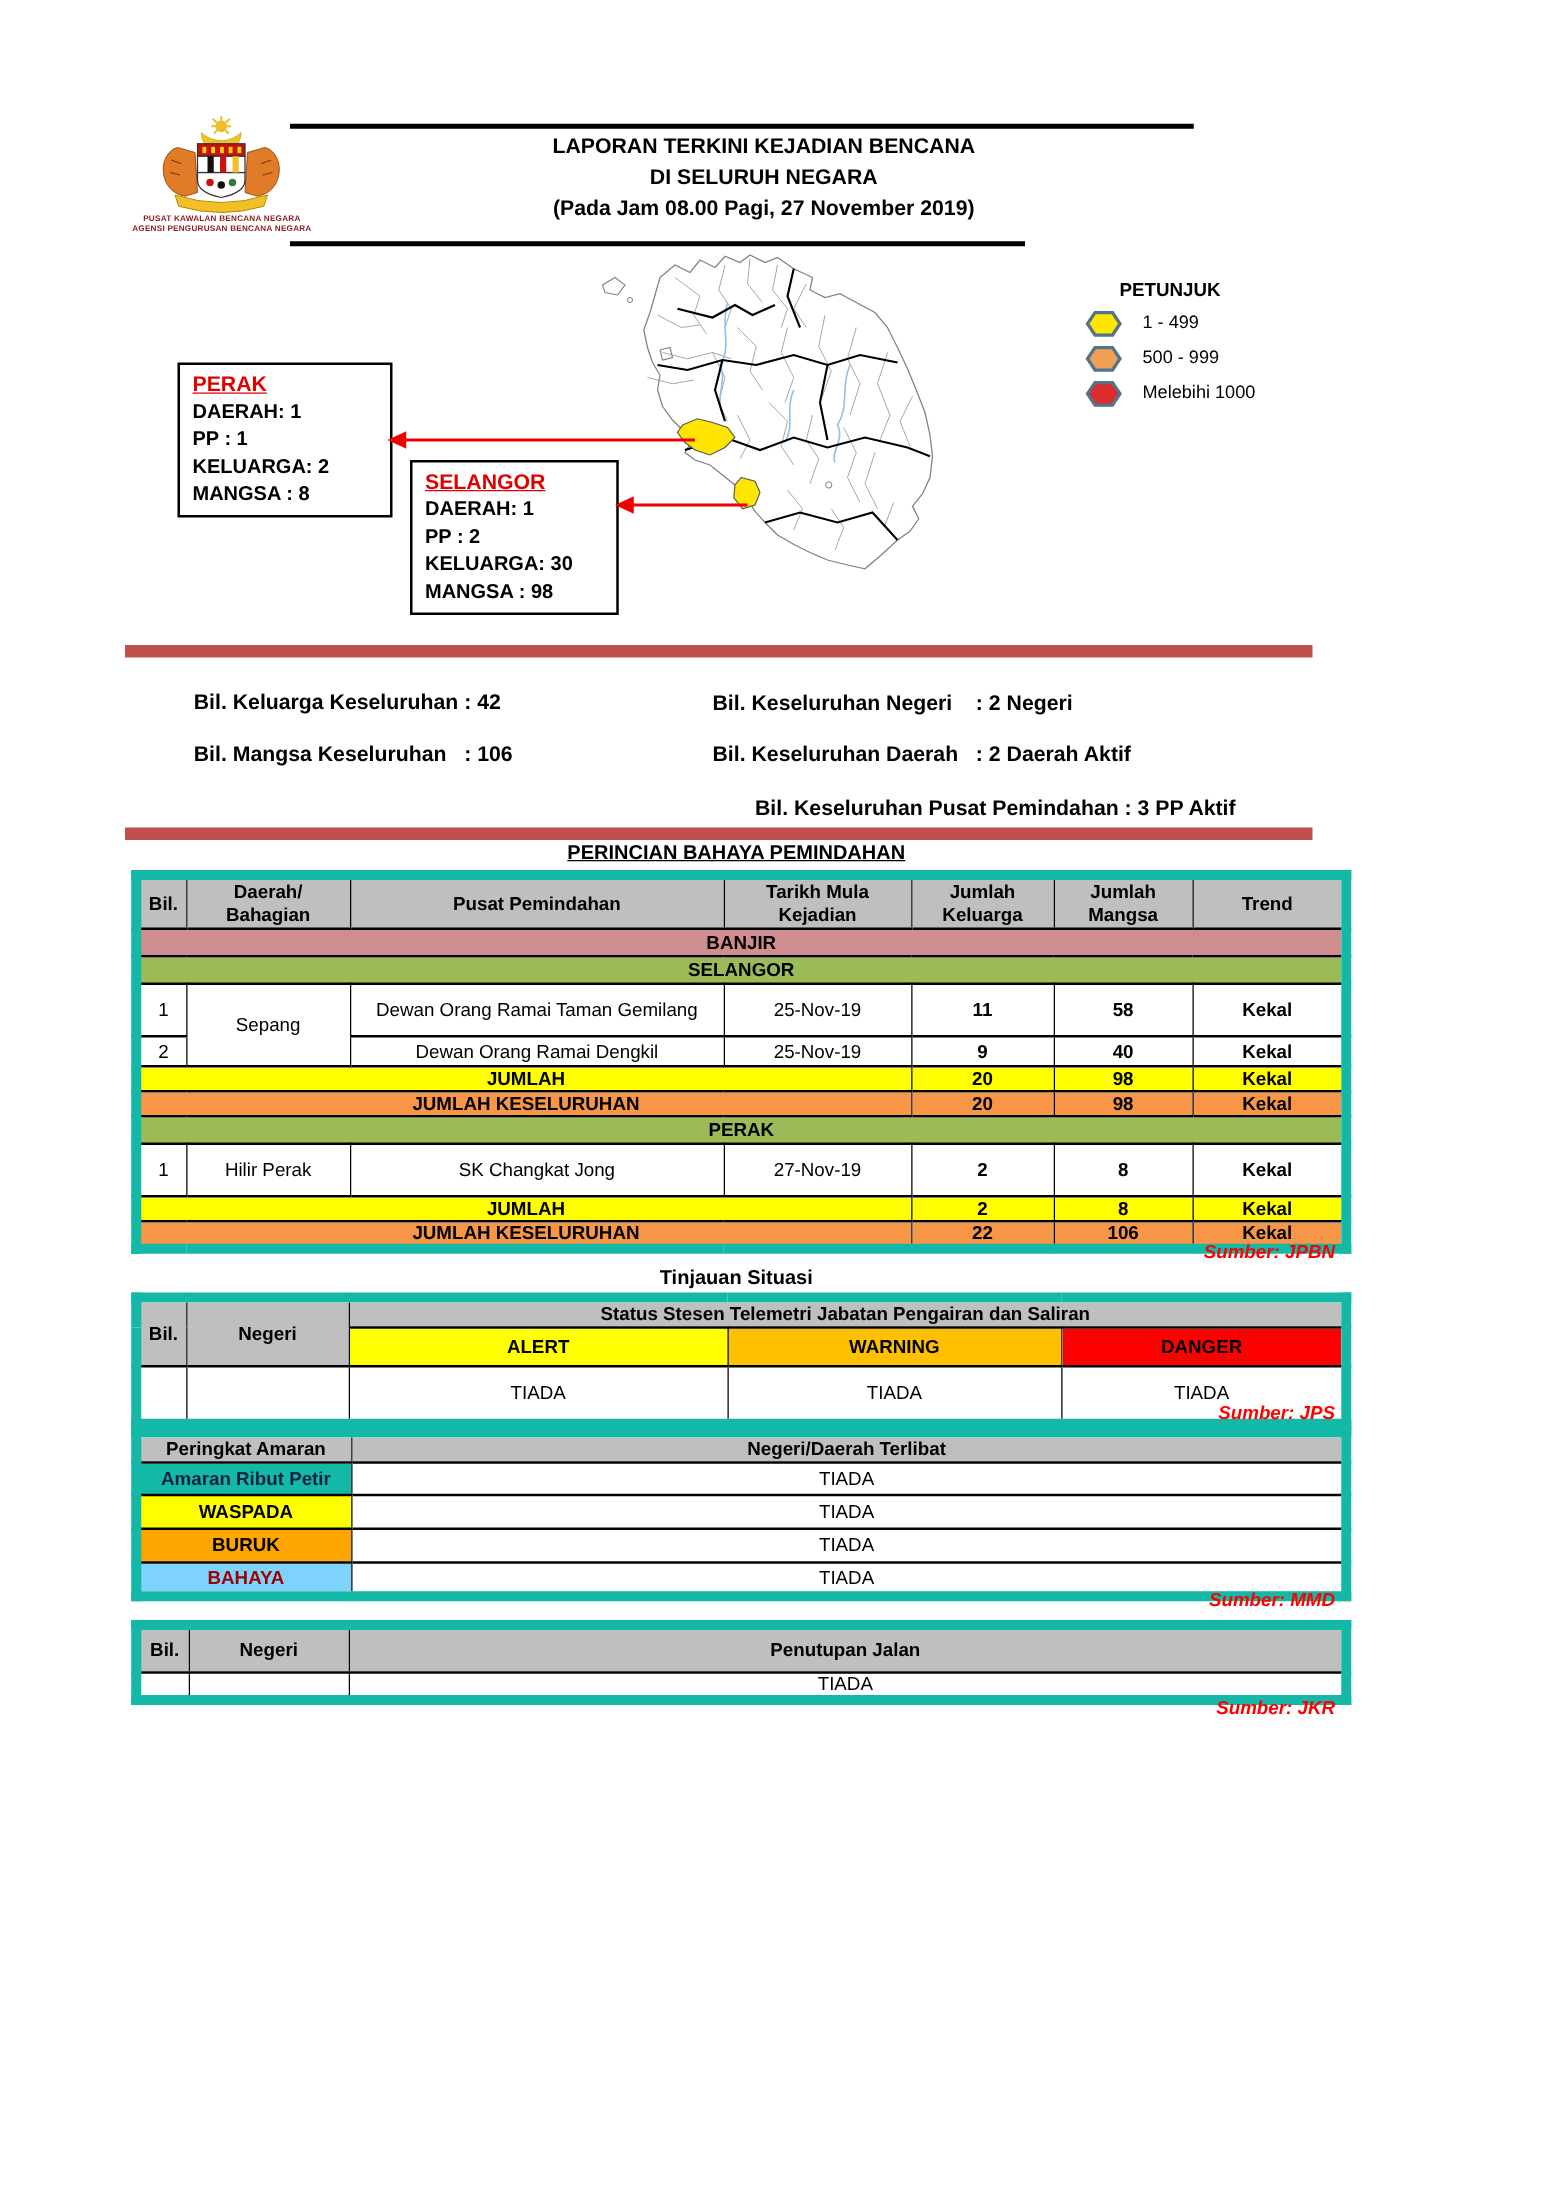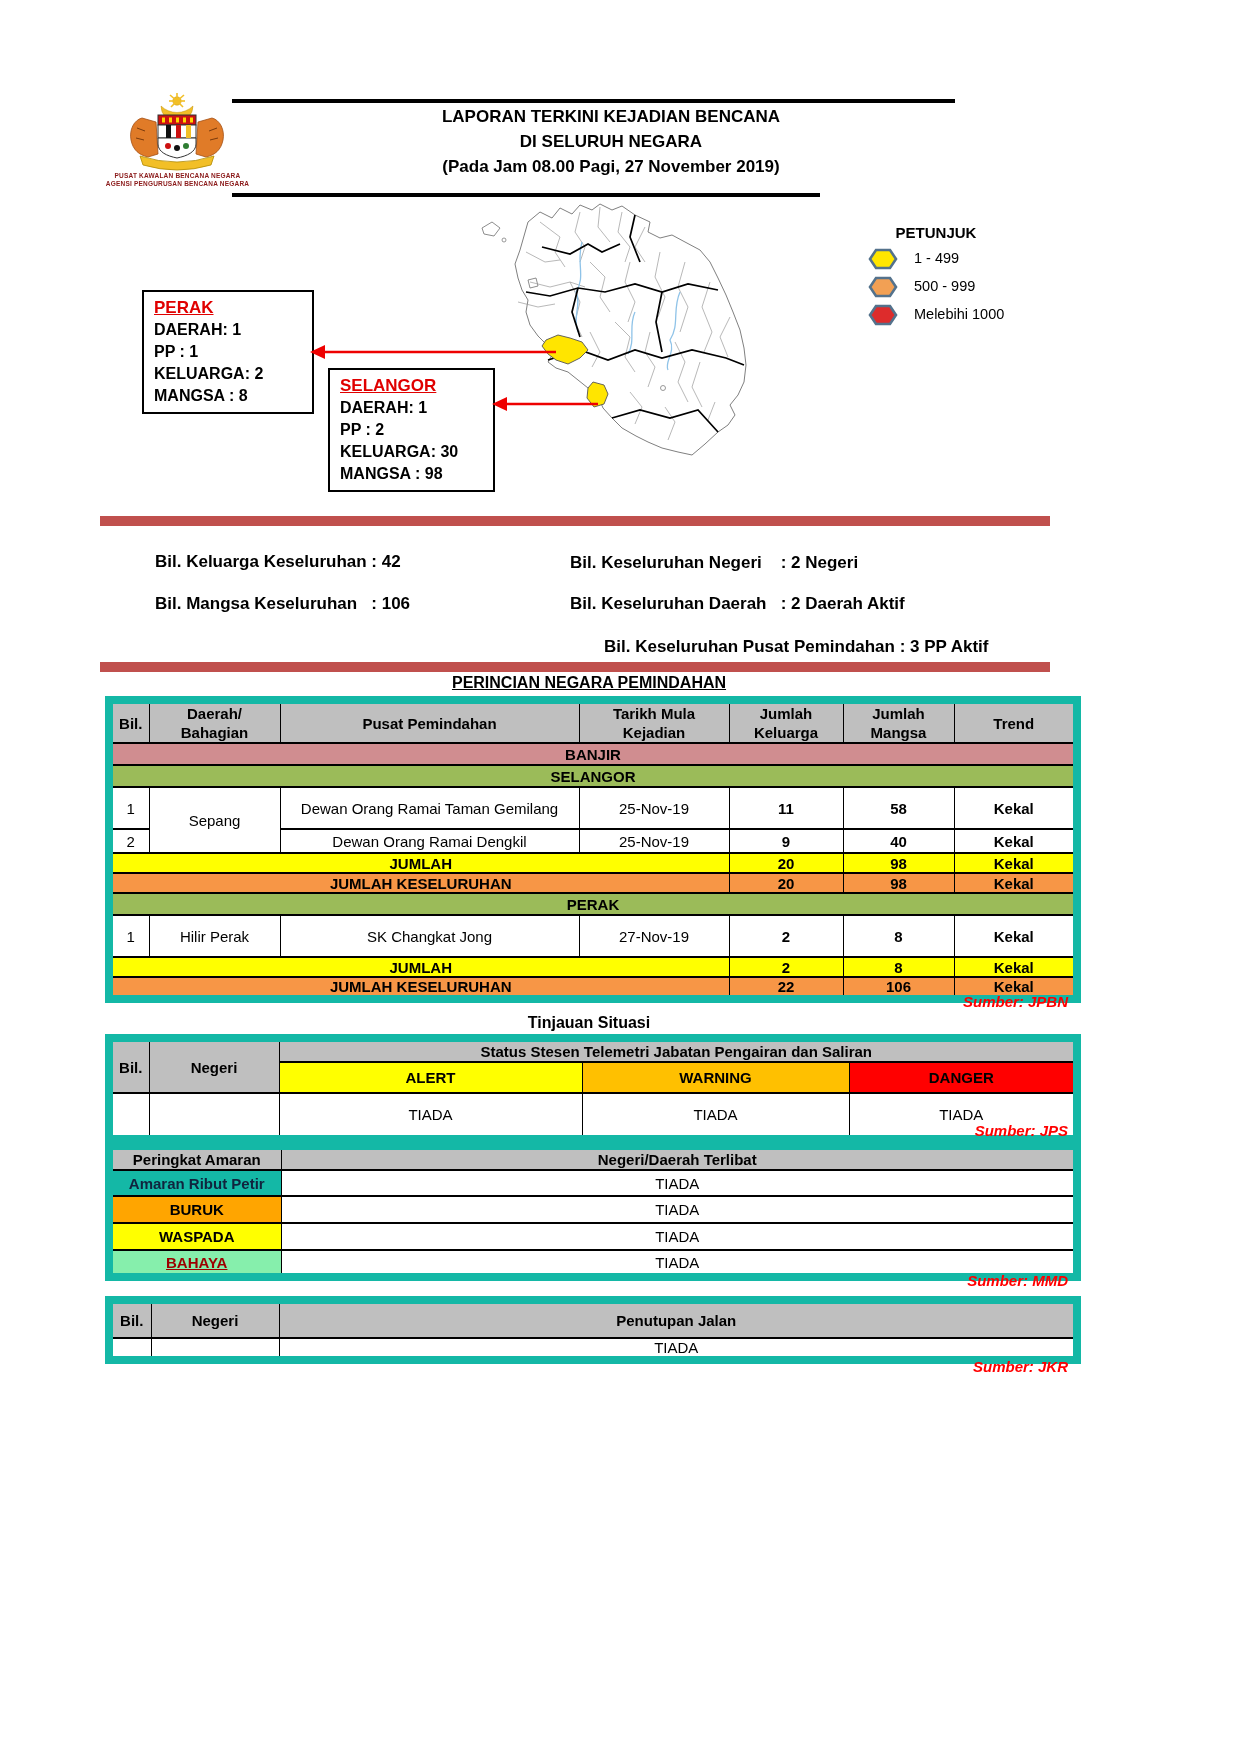--- a/index.html
+++ b/index.html
@@ -209,21 +209,21 @@
 
   <div class="sec-bar" style="top: 516px; background-color: rgb(192, 80, 77);"></div>
   <div class="sum-line" style="left:155px;top:552px;">Bil. Keluarga Keseluruhan : 42</div>
   <div class="sum-line" style="left:155px;top:594px;">Bil. Mangsa Keseluruhan   : 106</div>
   <div class="sum-line" style="left:570px;top:553px;">Bil. Keseluruhan Negeri    : 2 Negeri</div>
   <div class="sum-line" style="left:570px;top:594px;">Bil. Keseluruhan Daerah   : 2 Daerah Aktif</div>
   <div class="sum-line" style="left:604px;top:637px;">Bil. Keseluruhan Pusat Pemindahan : 3 PP Aktif</div>
   <div class="sec-bar" style="top: 662px; background-color: rgb(192, 80, 77);"></div>
 
   <div class="tbl-title" style="top:674px;text-decoration:underline;">
-    <span>PERINCIAN NEGARA PEMINDAHAN</span>
+    <span>PERINCIAN BAHAYA PEMINDAHAN</span>
   </div>
   <table class="t" style="top:696px;">
     <colgroup>
       <col style="width:40px">
         <col style="width:131px">
         <col style="width:299px">
         <col style="width:150px">
       <col style="width:114px">
         <col style="width:111px">
         <col style="width:123px">
@@ -344,29 +344,29 @@
     <tbody>
         <tr class="th" style="height:19px">
       <td>Peringkat Amaran</td>
       <td>Negeri/Daerah Terlibat</td>
     </tr>
     <tr style="height:26px">
       <td class="bold" style="background-color: #14b8a6; color: rgb(16, 36, 62);">Amaran Ribut Petir</td>
       <td>TIADA</td>
     </tr>
     <tr style="height:27px">
+      <td class="bold" style="background-color: rgb(255, 255, 0);">WASPADA</td>
+      <td>TIADA</td>
+    </tr>
+    <tr style="height:27px">
       <td class="bold" style="background-color: rgb(255, 165, 0);">BURUK</td>
       <td>TIADA</td>
     </tr>
     <tr style="height:27px">
-      <td class="bold" style="background-color: rgb(255, 255, 0);">WASPADA</td>
-      <td>TIADA</td>
-    </tr>
-    <tr style="height:27px">
-      <td class="bold" style="background-color: #86efac; color: rgb(156, 0, 0); text-decoration: underline;">BAHAYA</td>
+      <td class="bold" style="background-color: #7dd3fc; color: rgb(156, 0, 0);">BAHAYA</td>
       <td>TIADA</td>
     </tr>
   </tbody>
     </table>
   <div class="sumber" style="top:1272px;">Sumber: MMD</div>
 
   <table class="t" style="top:1296px;">
     <colgroup>
         <col style="width:42px">
         <col style="width:128px">

